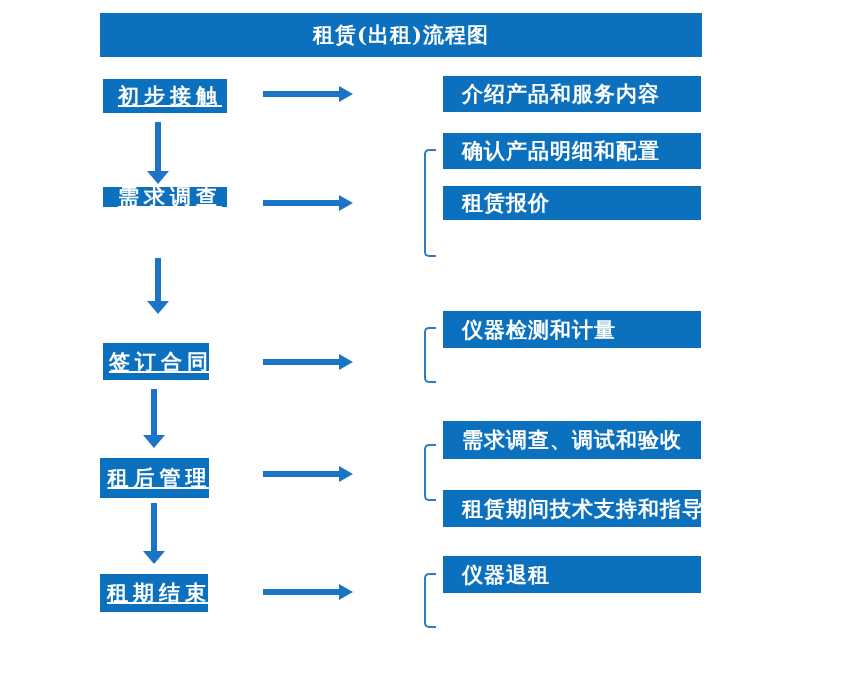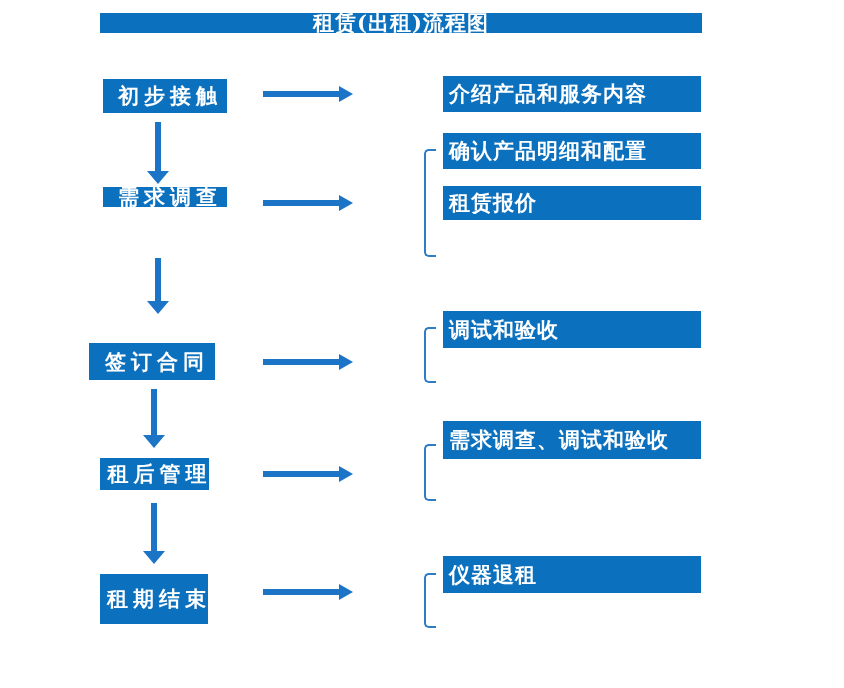--- a/index.html
+++ b/index.html
@@ -9,39 +9,40 @@
     --text:#FFFFFF;
     --bg:#FFFFFF;
   }
   html,body{margin:0;padding:0;background:var(--bg);}
   .canvas{
     position:relative;width:844px;height:688px;background:var(--bg);
     font-family:"DejaVu Serif","Liberation Serif",serif;
     overflow:hidden;
   }
   .title-bar{
-    position:absolute;left:100px;top:13px;width:602px;height:20px;
+    position:absolute;left:100px;top:13px;width:602px;height:44px;
     background:var(--box);color:var(--text);
     font-size:21px;font-weight:bold;letter-spacing:1px;
     display:flex;align-items:center;justify-content:center;
     white-space:nowrap;
   }
   .step{
     position:absolute;background:var(--box);color:var(--text);
     font-size:21px;font-weight:bold;letter-spacing:5px;
     display:flex;align-items:center;justify-content:center;
     white-space:nowrap;overflow:hidden;box-sizing:border-box;
     padding-left:10px; 
+    text-decoration:underline;
   }
   .item{
     position:absolute;left:443px;width:258px;
     background:var(--box);color:var(--text);
     font-size:21px;font-weight:bold;letter-spacing:1px;
     display:flex;align-items:center;
-    padding-left:6px;box-sizing:border-box;
+    padding-left:19px;box-sizing:border-box;
     white-space:nowrap;overflow:hidden;
   }
   .h-arrow{position:absolute;width:90px;height:16px;}
   .h-arrow .shaft{position:absolute;left:0;top:5px;width:77px;height:6px;background:var(--arrow);}
   .h-arrow .head{
     position:absolute;right:0;top:0;width:0;height:0;
     border-left:14px solid var(--arrow);
     border-top:8px solid transparent;border-bottom:8px solid transparent;
   }
   .v-arrow{position:absolute;width:22px;}
@@ -59,23 +60,23 @@
 </style>
 </head>
 <body>
 
 <div class="canvas">
 
   <div class="title-bar">租赁(出租)流程图</div>
 
   <div class="step" style="left:103px;top:79px;width:124px;height:34px">初步接触</div>
   <div class="step" style="left:103px;top:187px;width:124px;height:20px">需求调查</div>
-  <div class="step" style="left:89px;top:343px;width:126px;height:37px">签订合同</div>
-  <div class="step" style="left:100px;top:458px;width:109px;height:32px">租后管理</div>
-  <div class="step" style="left:100px;top:574px;width:108px;height:50px">租期结束</div>
+  <div class="step" style="left:103px;top:343px;width:106px;height:37px">签订合同</div>
+  <div class="step" style="left:100px;top:458px;width:109px;height:40px">租后管理</div>
+  <div class="step" style="left:100px;top:574px;width:108px;height:38px">租期结束</div>
 
   <div class="v-arrow" style="left:147px;top:122px;height:62px">
     <i class="shaft"></i>
     <i class="head"></i>
   </div>
   <div class="v-arrow" style="left:147px;top:258px;height:56px">
     <i class="shaft"></i>
     <i class="head"></i>
   </div>
   <div class="v-arrow" style="left:143px;top:389px;height:59px">
@@ -109,17 +110,18 @@
   </div>
 
   <div class="bracket" style="top:149px;height:108px"></div>
   <div class="bracket" style="top:327px;height:56px"></div>
   <div class="bracket" style="top:444px;height:57px"></div>
   <div class="bracket" style="top:573px;height:55px"></div>
 
   <div class="item" style="top:76px;height:36px">介绍产品和服务内容</div>
   <div class="item" style="top:133px;height:36px">确认产品明细和配置</div>
   <div class="item" style="top:186px;height:34px">租赁报价</div>
-  <div class="item" style="top:311px;height:37px">调试和验收</div>
+  <div class="item" style="top:311px;height:37px">仪器检测和计量</div>
   <div class="item" style="top:421px;height:38px">需求调查、调试和验收</div>
+  <div class="item" style="top:490px;height:37px">租赁期间技术支持和指导</div>
   <div class="item" style="top:556px;height:37px">仪器退租</div>
 
 </div>
 
 </body></html>

